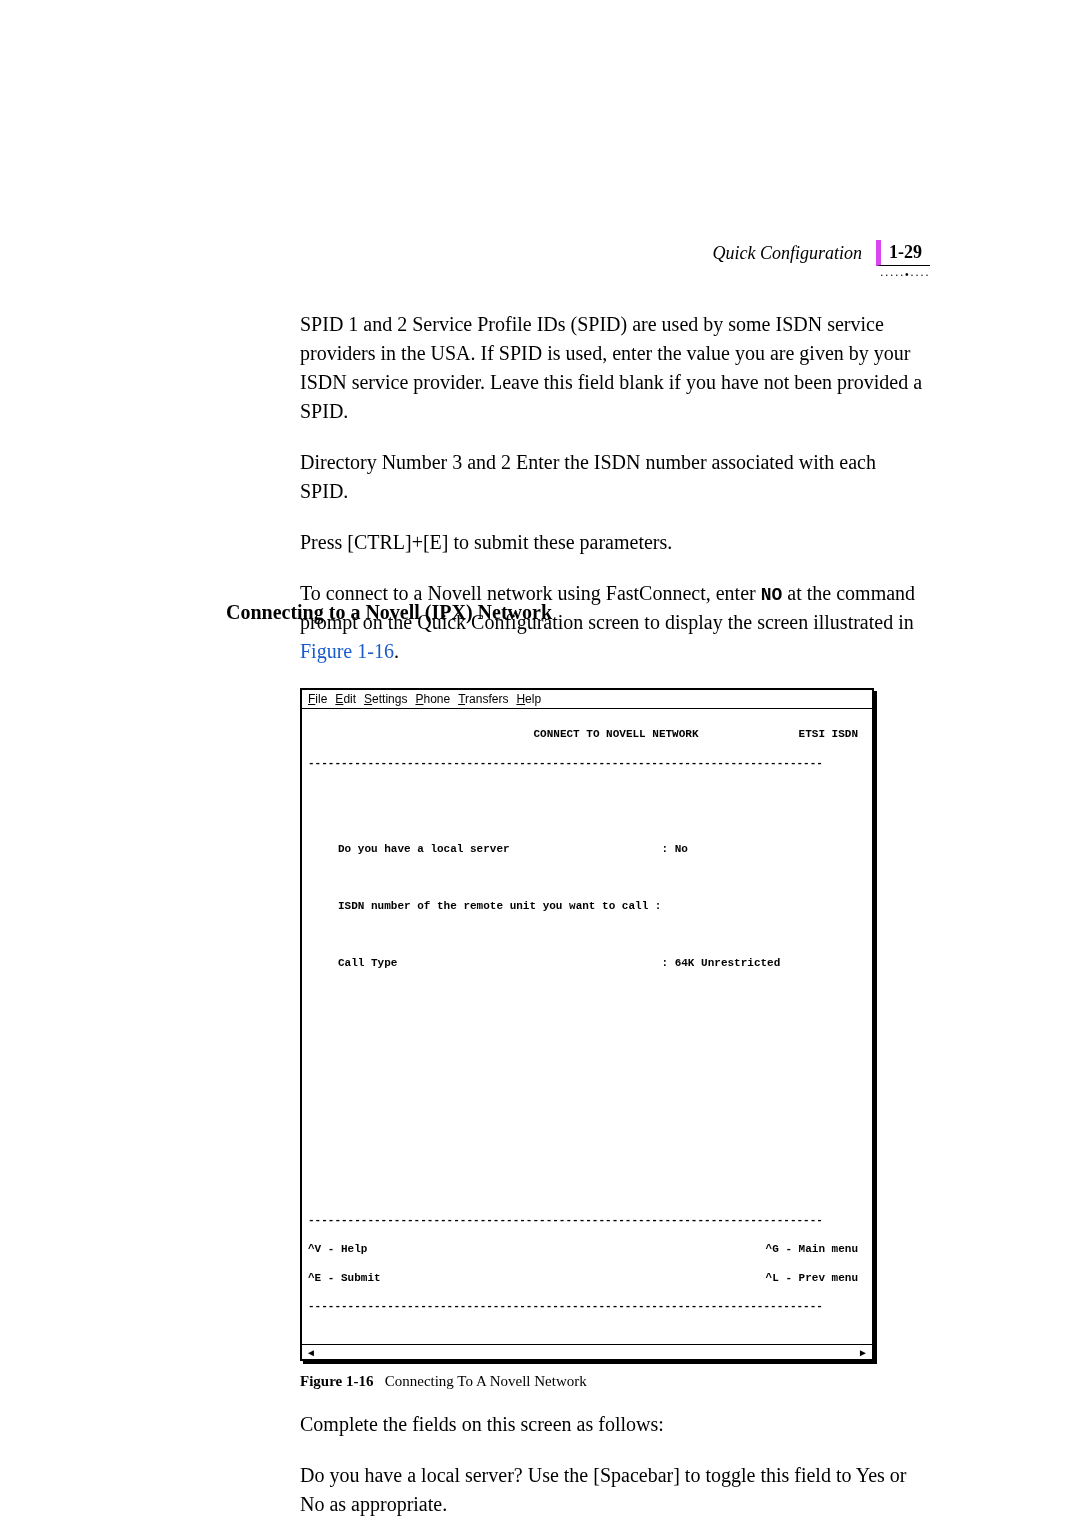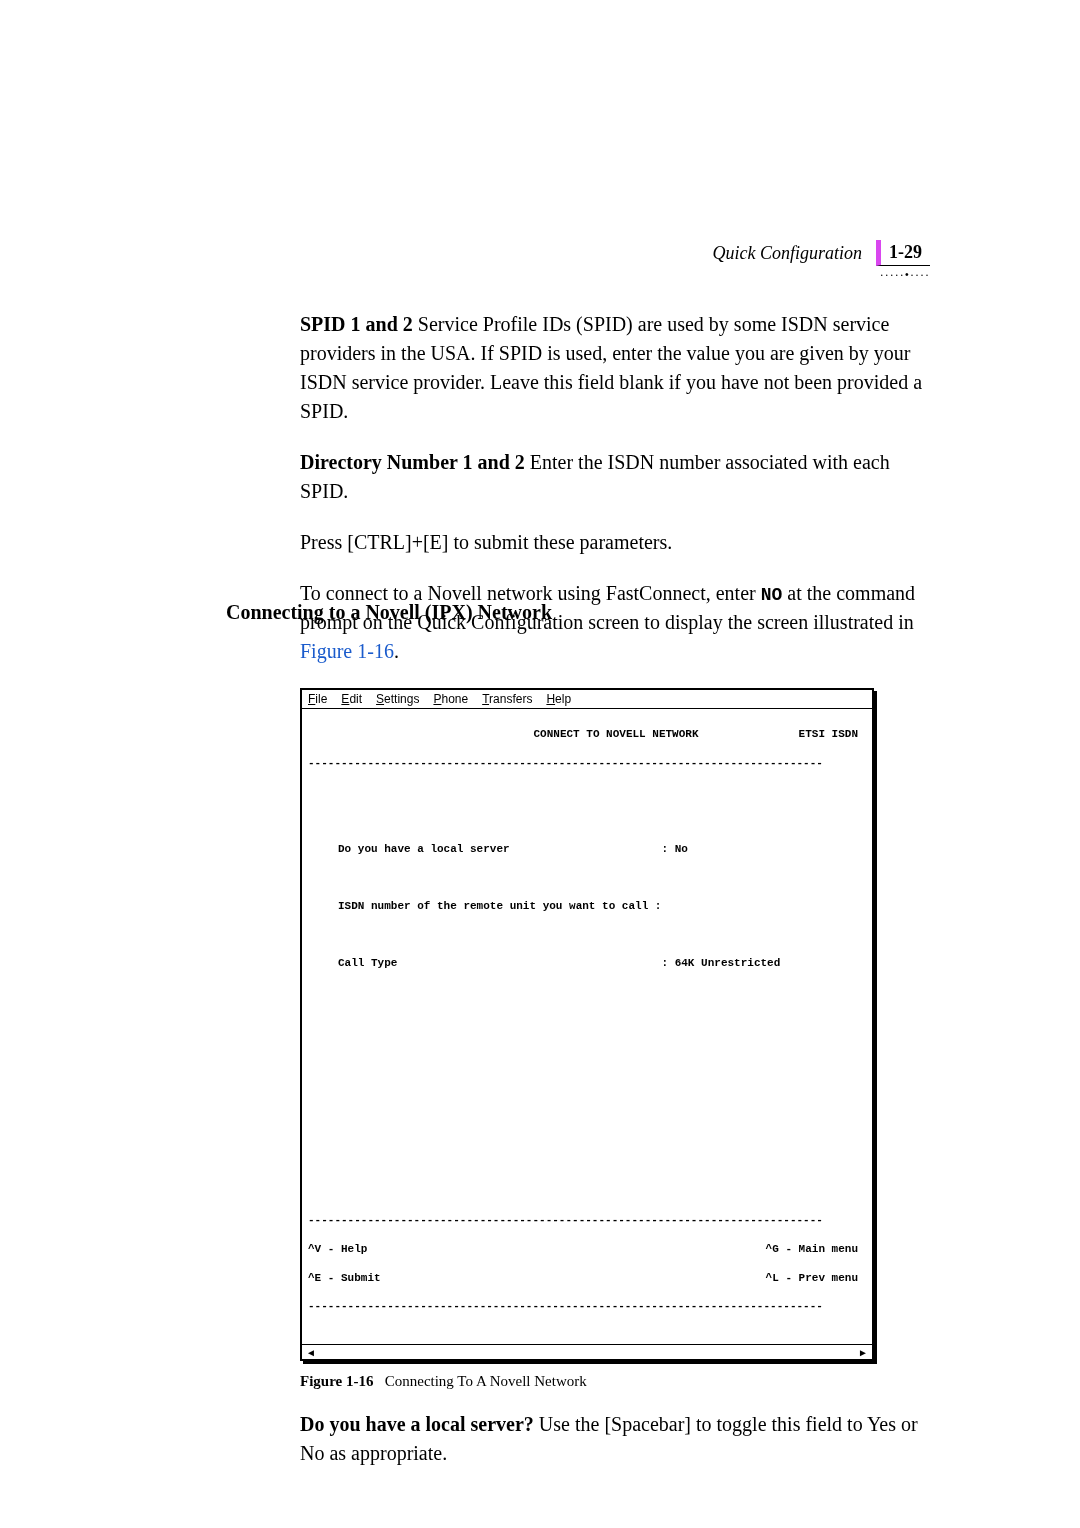--- a/index.html
+++ b/index.html
@@ -52,21 +52,21 @@
   .para {
     font-size: 20px;
     line-height: 1.45;
     margin: 0 0 22px 0;
     text-align: left;
   }
   .indent {
     margin-left: 100px;
     margin-right: 25px;
   }
-  .bold { font-weight: bold; }
+  .bold { font-weight: normal; }
   .monobold { font-family: Liberation Mono, monospace; font-weight: bold; font-size: 18px; }
   .link { color: #1a5bcc; }
 
   .side-heading {
     font-weight: bold;
     font-size: 20px;
     margin: 22px 16px 10px 0;
     text-align: center;
     width: 370px;
     position: absolute;
@@ -116,21 +116,21 @@
   .winbtn {
     width: 18px;
     border-left: 1px solid #000;
     display:flex;
     align-items:center;
     justify-content:center;
     font-size: 10px;
   }
   .menubar {
     display: flex;
-    gap: 14px;
+    gap: 8px;
     padding: 2px 6px;
     border-bottom: 1px solid #000;
     font-size: 12px;
     align-items: center;
   }
   .menubar span u { text-decoration: underline; }
   .term-content {
     font-family: "Courier New", monospace;
     font-size: 11px;
     font-weight: bold;
@@ -183,21 +183,21 @@
   </div>
   <div class="dots-icon">·····•····</div>
 
   <div class="body-area">
 
     <p class="para indent">
       <span class="bold">SPID 1 and 2</span><span> Service Profile IDs (SPID) are used by some ISDN service providers in the USA. If SPID is used, enter the value you are given by your ISDN service provider. Leave this field blank if you have not been provided a SPID.</span>
     </p>
 
     <p class="para indent">
-      <span class="bold">Directory Number 1 and 2</span><span> Enter the ISDN number associated with each SPID.</span>
+      <span class="bold">Directory Number 3 and 2</span><span> Enter the ISDN number associated with each SPID.</span>
     </p>
 
     <p class="para indent">Press [CTRL]+[E] to submit these parameters.</p>
 
     <div class="section-wrap">
       <div class="side-heading">Connecting to a Novell (IPX) Network</div>
 
       <p class="para indent" style="margin-left:100px; padding-top:0;">
         <span>To connect to a Novell network using FastConnect, enter </span><span class="monobold">NO</span><span> at the command prompt on the Quick Configuration screen to display the screen illustrated in </span><span class="link">Figure 1-16</span><span>.</span>
       </p>
@@ -239,19 +239,20 @@
         <span>◄</span>
         <span>►</span>
       </div>
     </div>
 
     <div class="figure-caption">
       <span class="fignum">Figure 1-16</span>
       &nbsp;&nbsp;<span>Connecting To A Novell Network</span>
     </div>
 
+    <p class="para indent">Complete the fields on this screen as follows:</p>
 
     <p class="para indent">
       <span class="bold">Do you have a local server?</span><span> Use the [Spacebar] to toggle this field to Yes or No as appropriate.</span>
     </p>
 
   </div>
 </div>
 
 </body></html>

